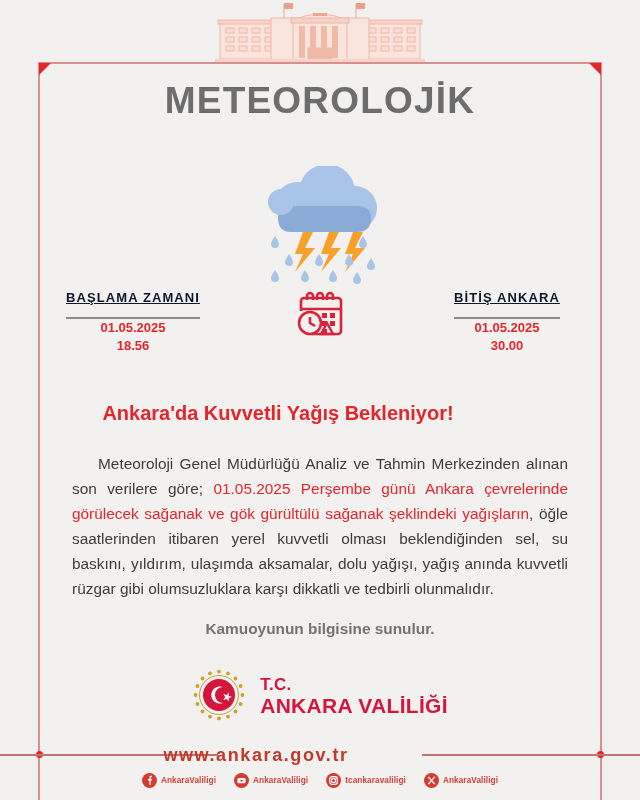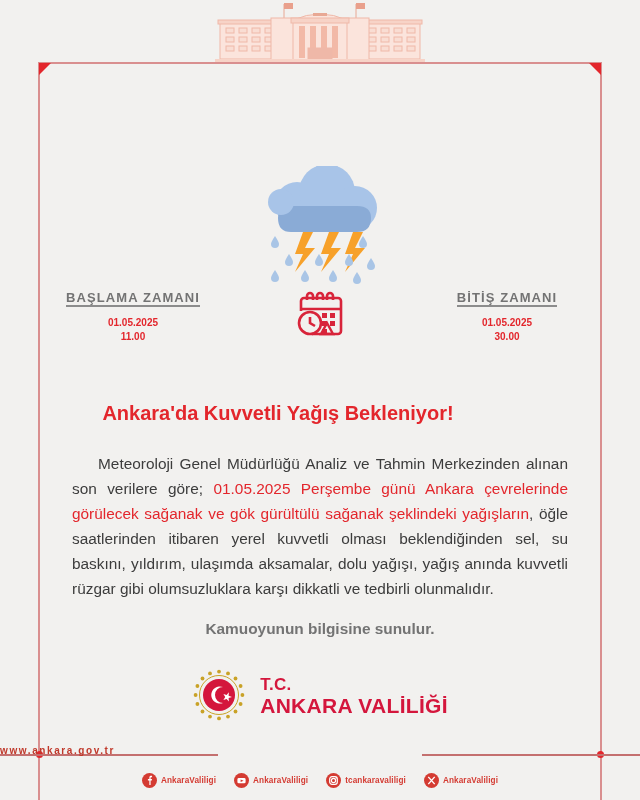--- a/index.html
+++ b/index.html
@@ -109,28 +109,28 @@
     justify-content: space-between;
   }
   .time-col {
     width: 190px;
     text-align: center;
   }
   .time-label {
     font-size: 13px;
     font-weight: bold;
     letter-spacing: 1.1px;
-    color: #737373;
+    color: #0f172a;
     border-bottom: 2px solid #8c8c8c;
     display: inline-block;
-    padding-bottom: 0;
+    padding-bottom: 12px;
+    text-decoration: underline;
   }
   .time-value {
-    margin-top: 9px;
-    font-size: 10px;
+    font-size: 13px;
     font-weight: bold;
     color: #e3262c;
     line-height: 1.35;
   }
   .cal-col {
     width: 110px;
     display: flex;
     justify-content: center;
     padding-top: 0px;
   }
@@ -208,21 +208,22 @@
     height: 2px;
     background: #c4706f;
   }
   .rule-left  { left: 0px;   width: 218px; }
   .rule-right { left: 422px; width: 218px; }
   .site {
     position: absolute;
     top: 745px;
     left: 0;
     width: 512px;
-    font-size: 10px;
+    text-align: center;
+    font-size: 18px;
     font-weight: bold;
     letter-spacing: 1.6px;
     color: #c0392b;
   }
   .socials {
     position: absolute;
     top: 773px;
     left: 0;
     width: 640px;
     display: flex;
@@ -311,20 +312,21 @@
 
   <div class="frame-line frame-top"></div>
   <div class="frame-line frame-left"></div>
   <div class="frame-line frame-right"></div>
   <div class="corner corner-tl"></div>
   <div class="corner corner-tr"></div>
   <div class="node node-bl"></div>
   <div class="node node-br"></div>
 
   <div class="title-block">
+    <div class="title-main">METEOROLOJİK</div>
   </div>
 
   <div class="storm">
     <svg width="150" height="118" viewBox="0 0 150 118">
       <g>
         <circle cx="52" cy="38" r="22" fill="#a8c4e8"></circle>
         <circle cx="82" cy="26" r="28" fill="#a8c4e8"></circle>
         <circle cx="110" cy="42" r="22" fill="#a8c4e8"></circle>
         <rect x="40" y="40" width="80" height="24" rx="12" fill="#a8c4e8"></rect>
         <path d="M33 52 Q33 40 46 40 L112 40 Q126 40 126 52 Q126 66 112 66 L46 66 Q33 66 33 52 Z" fill="#8aabd6"></path>
@@ -348,21 +350,21 @@
         <path d="M112 106 q4 6 4 8 a4 4 0 0 1 -8 0 q0 -2 4 -8"></path>
       </g>
     </svg>
   </div>
 
   <div class="time-row">
     <div class="time-col">
       <div class="time-label">BAŞLAMA ZAMANI</div>
       <div class="time-value">
         <div>01.05.2025</div>
-        <div>11.00</div>
+        <div>18.56</div>
       </div>
     </div>
 
     <div class="cal-col">
       <svg width="58" height="58" viewBox="0 0 58 58">
         <g fill="none" stroke="#d8243a" stroke-width="2.6">
           <path d="M13 10 h34 a3 3 0 0 1 3 3 v30 a3 3 0 0 1 -3 3 h-26"></path>
           <path d="M13 10 a3 3 0 0 0 -3 3 v10"></path>
           <line x1="10" y1="21" x2="50" y2="21"></line>
           <path d="M16 12 v-4 a3 3 0 0 1 6 0 v4"></path>
@@ -376,21 +378,21 @@
           <rect x="31" y="25" width="5" height="5"></rect>
           <rect x="39" y="25" width="5" height="5"></rect>
           <rect x="31" y="33" width="5" height="5"></rect>
           <rect x="39" y="33" width="5" height="5"></rect>
           <rect x="31" y="41" width="5" height="4"></rect>
         </g>
       </svg>
     </div>
 
     <div class="time-col">
-      <div class="time-label">BİTİŞ ZAMANI</div>
+      <div class="time-label">BİTİŞ ANKARA</div>
       <div class="time-value">
         <div>01.05.2025</div>
         <div>30.00</div>
       </div>
     </div>
   </div>
 
   <div class="headline">Ankara'da Kuvvetli Yağış Bekleniyor!</div>
 
   <div class="body-text">

